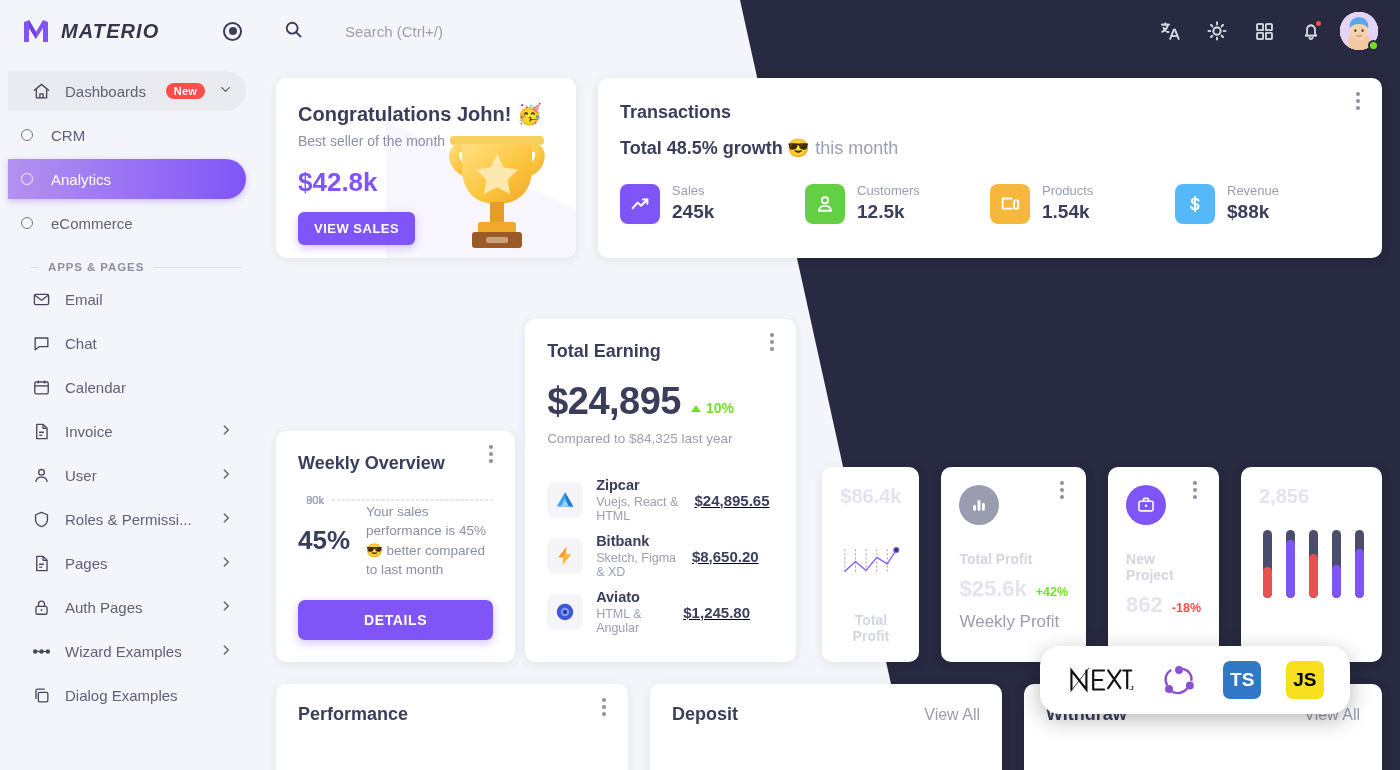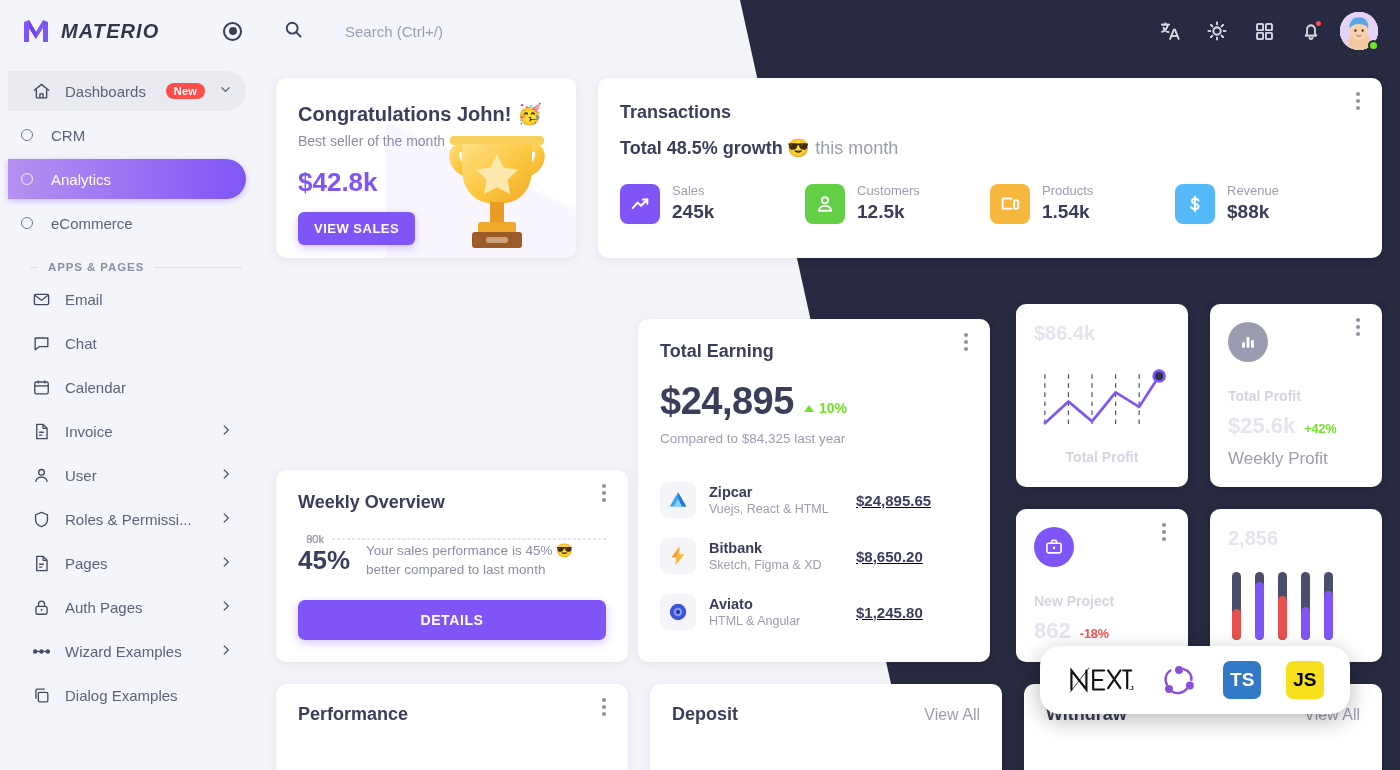--- a/index.html
+++ b/index.html
@@ -150,21 +150,21 @@
   .earn-name { font-size: 14.5px; font-weight: 700; color: #3a3e5b; }
   .dark .earn-name { color: #e3e4ed; }
   .earn-tech { font-size: 12.5px; color: #9a9eb0; margin-top: 2px; }
   .earn-right { margin-left: auto; width: 112px; text-decoration: underline; }
   .earn-val { font-size: 15px; font-weight: 600; color: #3a3e5b; text-align: left; }
   .dark .earn-val { color: #e3e4ed; }
   .progress { height: 5px; border-radius: 3px; margin-top: 9px; overflow: hidden; }
   .progress > span { display: block; height: 100%; border-radius: 3px; }
 
   
-  .rcol { flex: 1 1 auto; display: flex; flex-direction: column; gap: 22px; padding-left: 16px; }
+  .rcol { flex: 1 1 auto; display: flex; flex-direction: row; gap: 22px; padding-left: 16px; }
   .rrow { display: flex; gap: 22px; flex: 1 1 0; }
   .tile { flex: 1 1 0; padding: 18px; }
   .tile-num { font-size: 20px; font-weight: 600; color: #e3e4ed; }
   .tile-cap { font-size: 14px; font-weight: 600; color: #d4d5e0; }
   .tile-cap2 { font-size: 17px; color: #9a9eb0; }
   .circ-ic { width: 40px; height: 40px; border-radius: 50%; display: flex; align-items: center; justify-content: center; }
   .delta-pos { font-size: 12.5px; color: #72e128; font-weight: 600; }
   .delta-neg { font-size: 12.5px; color: #ff4d49; font-weight: 600; }
   .vbars { display: flex; align-items: flex-end; gap: 14px; margin-top: 22px; height: 68px; padding-left: 4px; }
   .vbar { width: 9px; height: 100%; border-radius: 6px; background: #4a4d6b; position: relative; overflow: hidden; }

